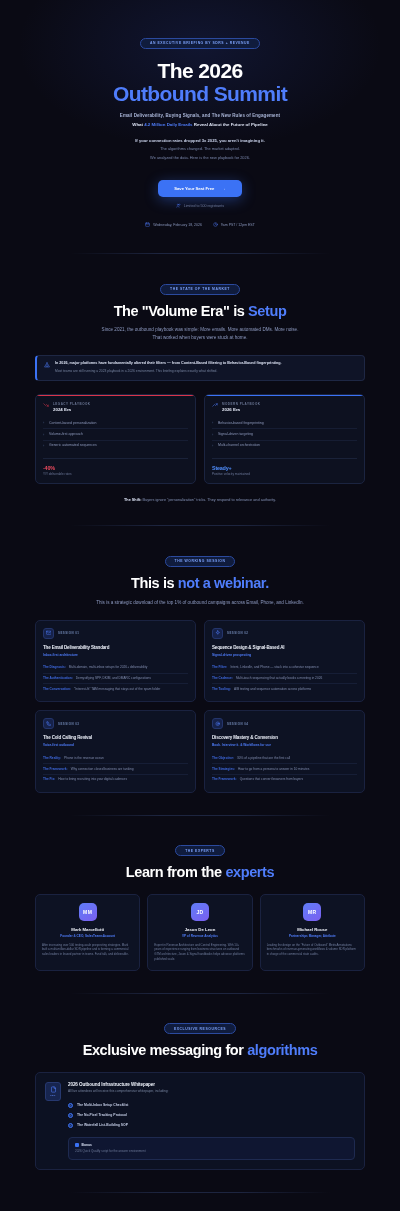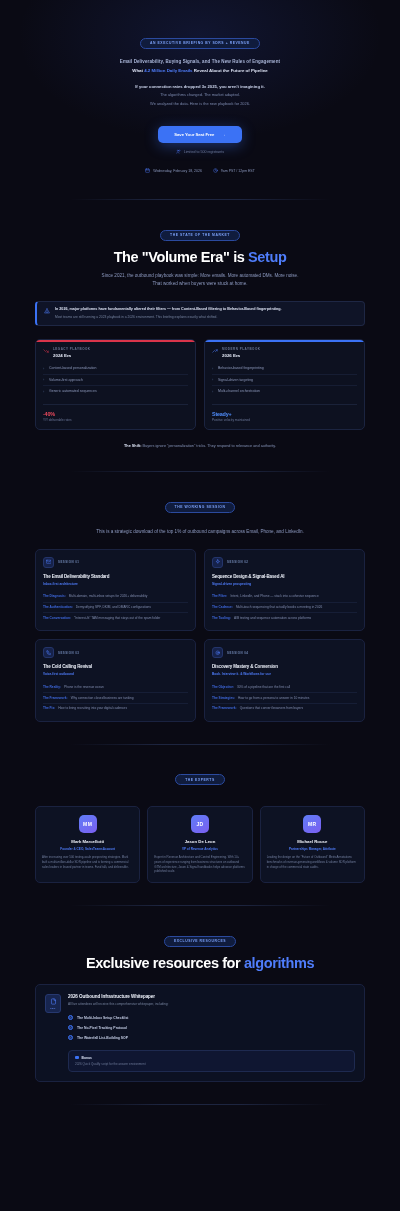--- a/index.html
+++ b/index.html
@@ -149,20 +149,22 @@
 </style>
 </head>
 <body>
 
 <div class="wrap">
 
   <section class="hero">
     <div class="inner">
       <span class="pill">AN EXECUTIVE BRIEFING BY SDRs + REVENUE</span>
       <h1 style="margin-top:10px">
+        <span>The 2026</span>
+        <span class="accent">Outbound Summit</span>
       </h1>
       <div class="hero-sub">Email Deliverability, Buying Signals, and The New Rules of Engagement</div>
       <div class="hero-stat">
         <span>What</span>
         <span class="hl">4.2 Million Daily Emails</span>
         <span>Reveal About the Future of Pipeline</span>
       </div>
       <div class="hero-block">
         <div class="l1">If your connection rates dropped 3x 2025, you aren't imagining it.</div>
         <div class="l2">The algorithms changed. The market adapted.</div>
@@ -278,20 +280,23 @@
         <b>The Shift:</b><span> Buyers ignore "personalization" tricks. They respond to relevance and authority.</span>
       </div>
     </div>
   </section>
 
   <div class="divider"></div>
 
   <section class="sec">
     <div class="inner">
       <span class="pill">THE WORKING SESSION</span>
+      <h2>
+        <span>This is </span><span class="accent">not a webinar.</span>
+      </h2>
       <div class="lede">This is a strategic download of the top 1% of outbound campaigns across Email, Phone, and LinkedIn.</div>
 
       <div class="sess-grid">
 
         <div class="sess">
           <div class="sess-top">
             <span class="sess-ic">
               <svg class="ic" viewBox="0 0 24 24">
                   <rect x="2" y="5" width="20" height="14" rx="2"></rect>
                   <polyline points="3,7 12,13 21,7"></polyline>
@@ -401,20 +406,23 @@
 
       </div>
     </div>
   </section>
 
   <div class="divider"></div>
 
   <section class="sec">
     <div class="inner">
       <span class="pill">THE EXPERTS</span>
+      <h2>
+        <span>Learn from the </span><span class="accent">experts</span>
+      </h2>
       <div class="spk-grid">
         <div class="spk">
           <div class="avatar">MM</div>
           <div class="spk-name">Mark Marcellotti</div>
           <div class="spk-role">Founder &amp; CEO, SalesTeamsAccount</div>
           <div class="spk-bio">After increasing over 500 testing-scale prospecting strategies. Mark built a multi-million-dollar SDR pipeline and is forming a commercial sales leaders in leased partner in teams. Fund talk, and deliverable.</div>
         </div>
         <div class="spk">
           <div class="avatar">JD</div>
           <div class="spk-name">Jason De Leon</div>
@@ -430,21 +438,21 @@
       </div>
     </div>
   </section>
 
   <div class="divider"></div>
 
   <section class="sec">
     <div class="inner">
       <span class="pill">EXCLUSIVE RESOURCES</span>
       <h2>
-        <span>Exclusive resources for </span><span class="accent">algorithms</span>
+        <span>Exclusive messaging for </span><span class="accent">algorithms</span>
       </h2>
       <div class="res">
         <div class="res-ic">
           <svg class="ic" viewBox="0 0 24 24">
               <path d="M14 3H7a2 2 0 00-2 2v14a2 2 0 002 2h10a2 2 0 002-2V8z"></path>
               <polyline points="14,3 14,8 19,8"></polyline>
             </svg>
           <span class="tag">PDF</span>
         </div>
         <div style="flex:1">

